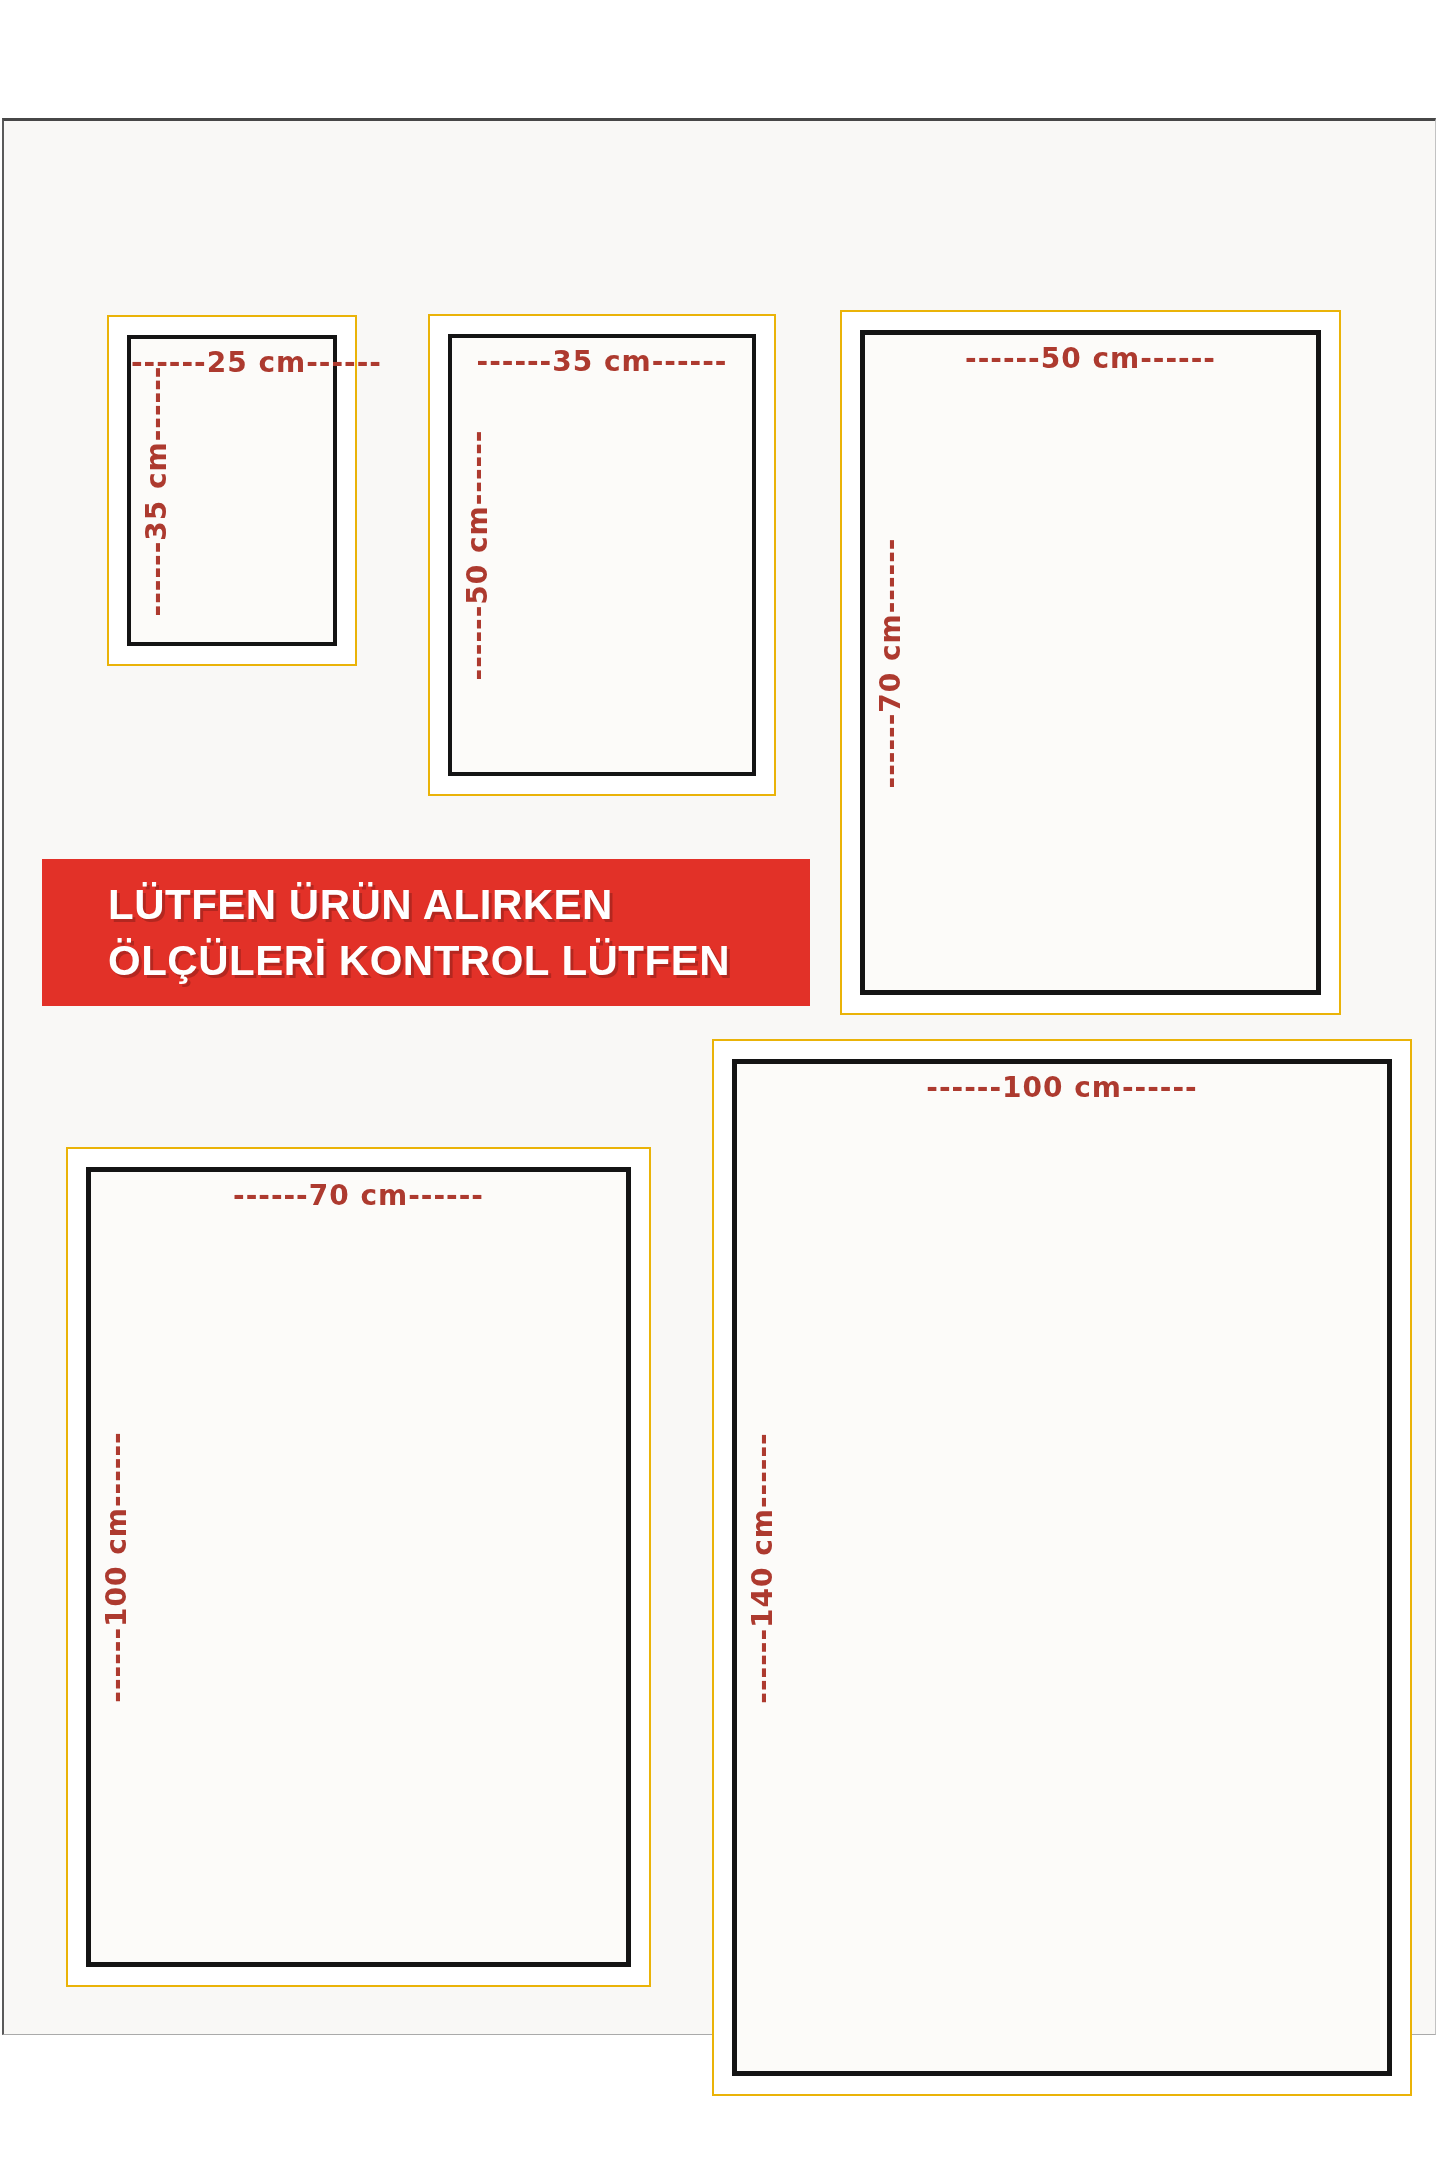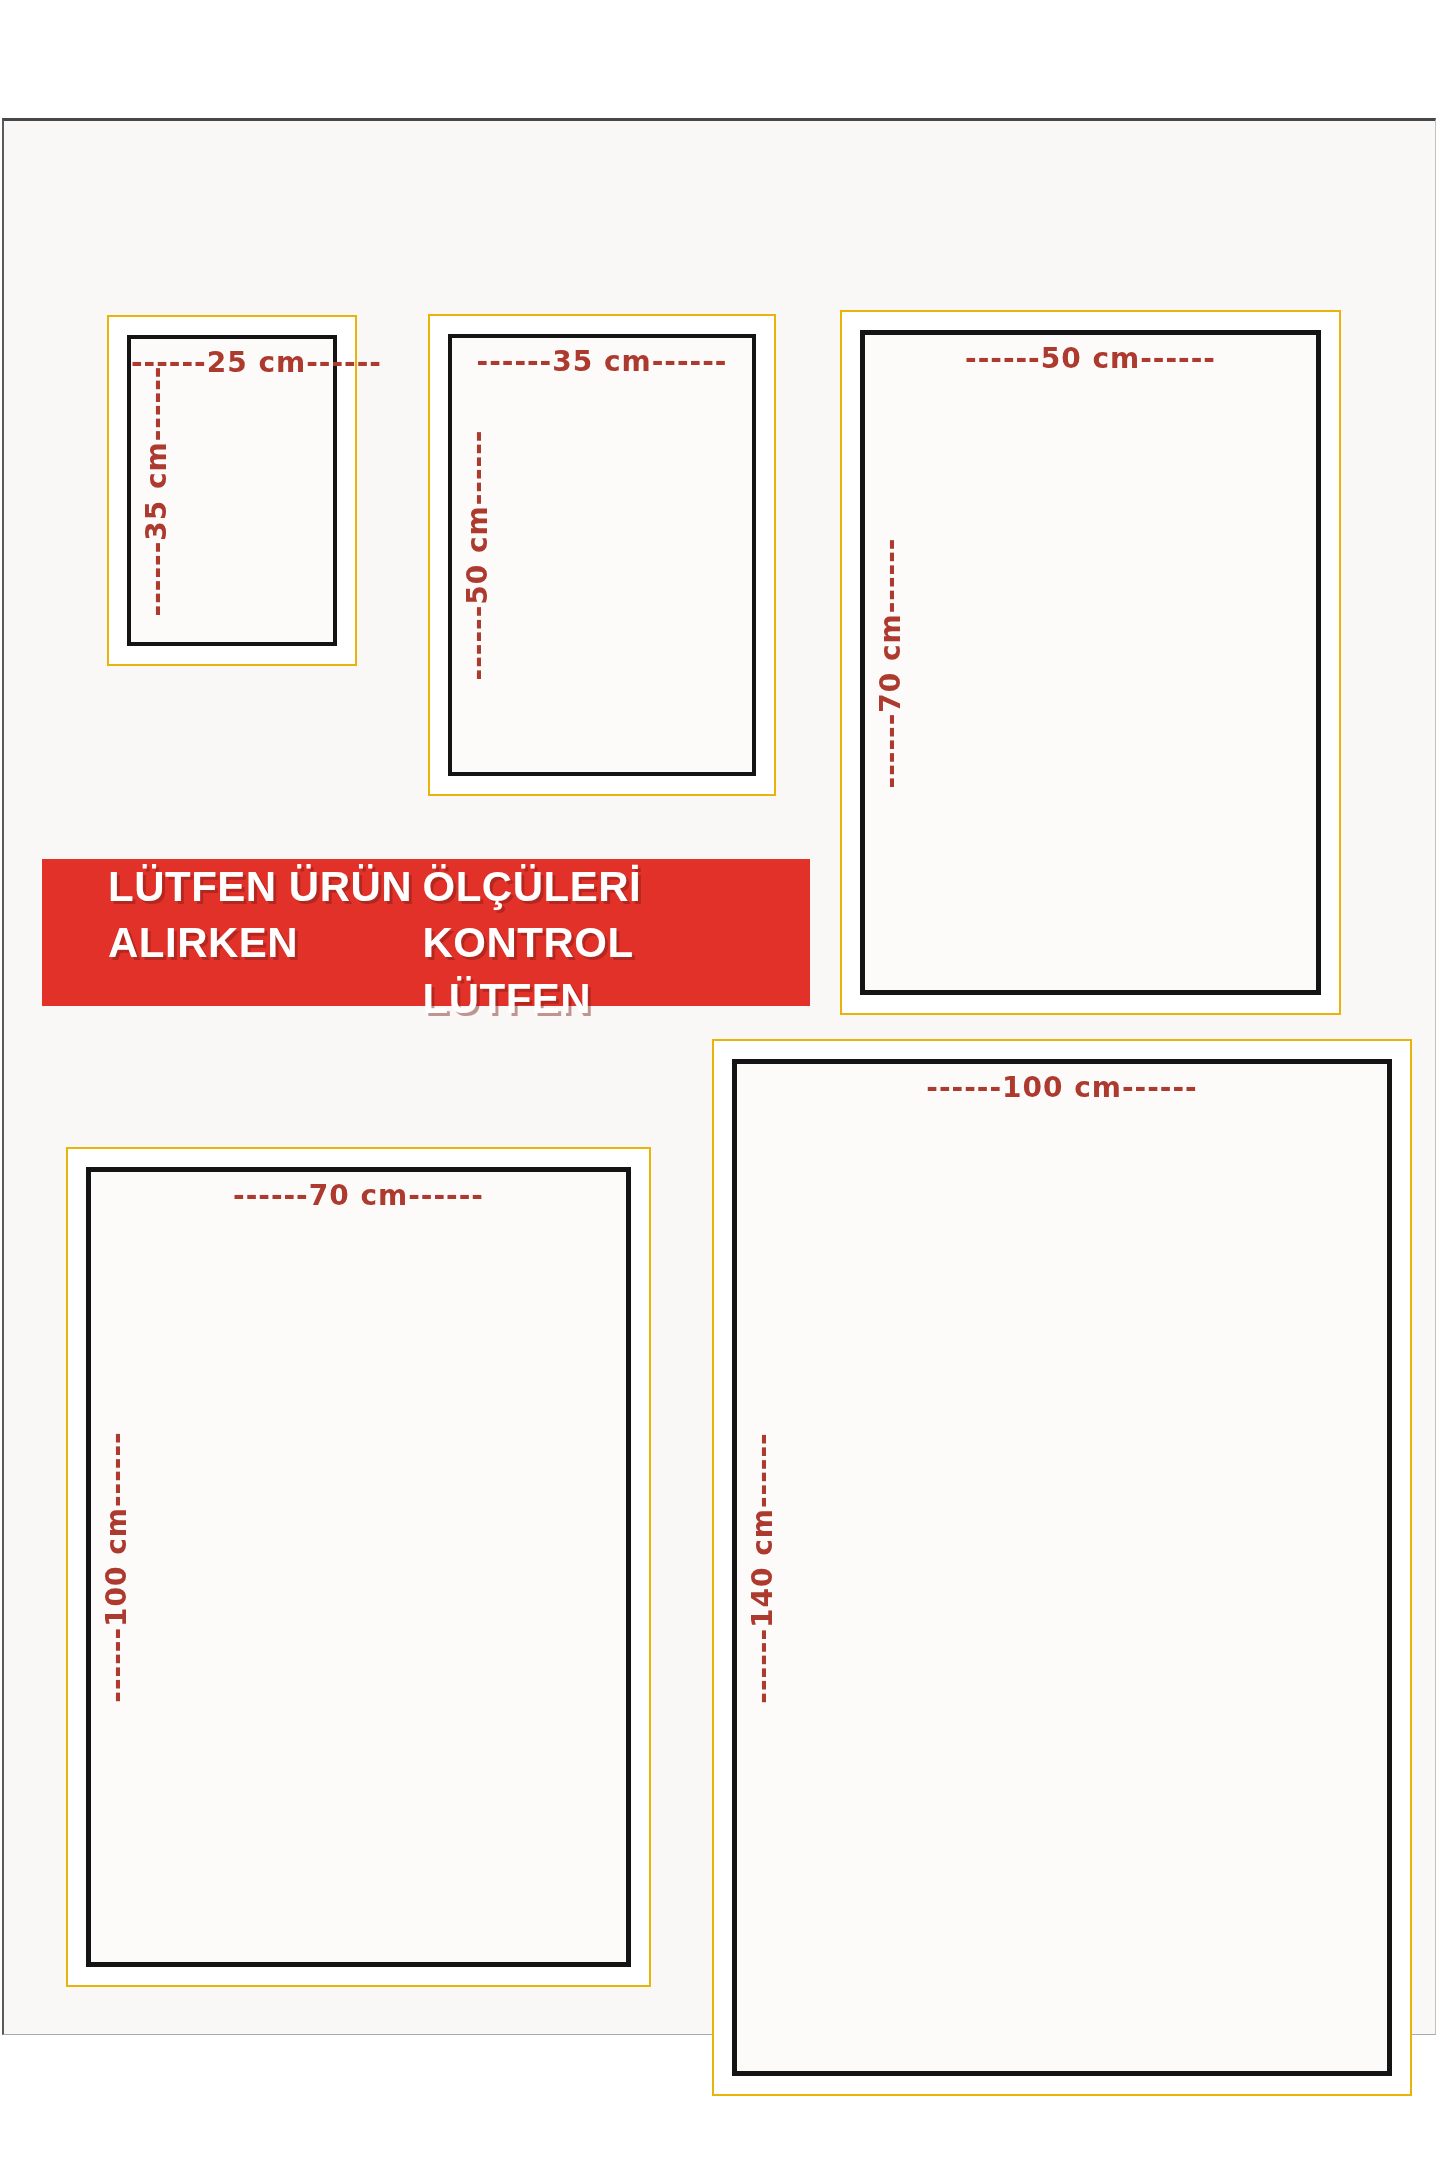--- a/index.html
+++ b/index.html
@@ -63,21 +63,21 @@
   .sb4{left:62px; top:1026px;width:585px;height:840px;}
   .sb5{left:708px;top:918px;width:700px;height:1057px;}
   
   .notice-banner{
     position:absolute;
     left:38px;top:738px;
     width:768px;height:147px;
     background:var(--banner-bg,#e23128);
     color:var(--banner-text,#ffffff);
     display:flex;
-    flex-direction:row;
+    flex-direction:column;
     justify-content:center;
     box-sizing:border-box;
     padding-left:66px;
     font-family:"Liberation Sans", sans-serif;
     font-weight:bold;
     font-size:42px;
     line-height:1.33;
     letter-spacing:0.5px;
     text-shadow:3px 3px 0 rgba(122,28,22,0.45);
   }

